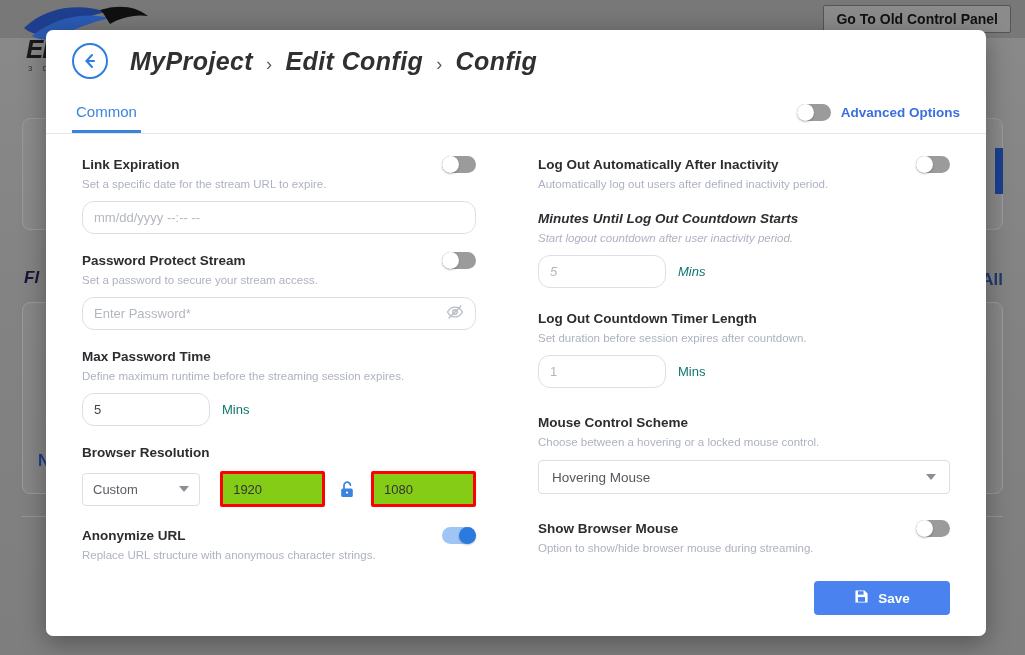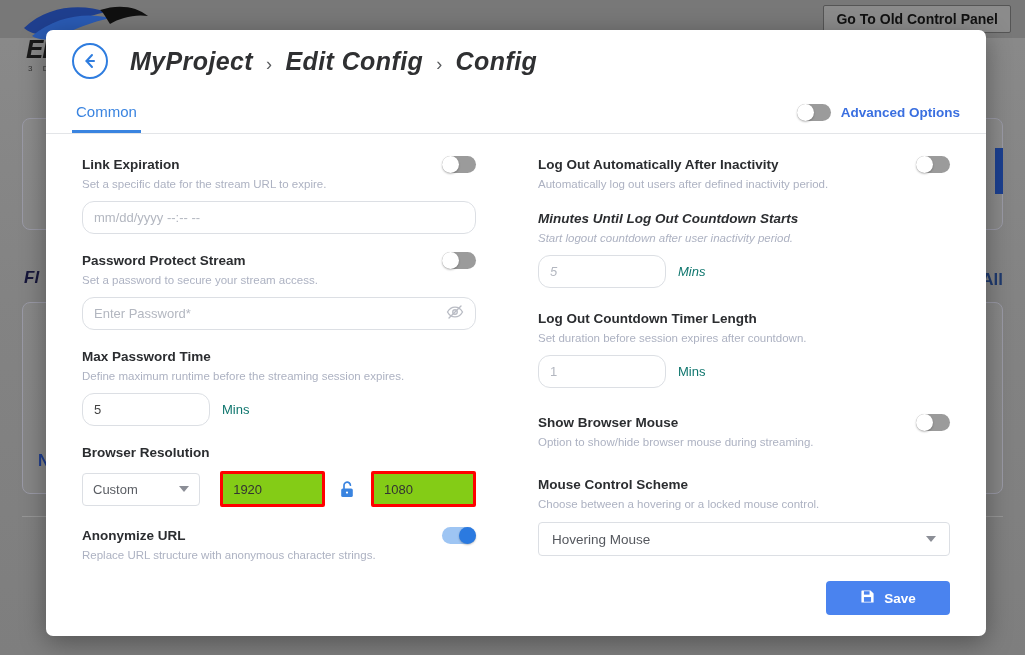--- a/index.html
+++ b/index.html
@@ -317,21 +317,21 @@
     justify-content: flex-end;
     padding: 0 36px;
     box-sizing: border-box;
   }
   #save-button {
     background: #4a83ef;
     color: #fff;
     border: none;
     border-radius: 4px;
     height: 34px;
-    width: 124px;
+    width: 136px;
     display: flex;
     align-items: center;
     justify-content: center;
     gap: 9px;
     font-size: 13.5px;
     font-weight: bold;
     cursor: pointer;
     font-family: "Liberation Sans", sans-serif;
   }
 </style>
@@ -509,37 +509,37 @@
         <div class="field-desc">Set duration before session expires after countdown.</div>
         <div class="row-inline">
           <div class="input short">
             <span class="placeholder">1</span>
           </div>
           <span class="unit">Mins</span>
         </div>
       </div>
 
       <div class="field" style="margin-top:26px;">
-        <div class="field-headrow">
-          <div>
-            <div class="field-label">Show Browser Mouse</div>
-            <div class="field-desc">Option to show/hide browser mouse during streaming.</div>
-          </div>
-          <div class="toggle">
-            <div class="knob"></div>
-          </div>
-        </div>
-      </div>
-
-      <div class="field" style="margin-top:26px;">
         <div class="field-label">Mouse Control Scheme</div>
         <div class="field-desc">Choose between a hovering or a locked mouse control.</div>
         <div class="select-control">
           <span>Hovering Mouse</span>
           <span class="caret"></span>
+        </div>
+      </div>
+
+      <div class="field" style="margin-top:26px;">
+        <div class="field-headrow">
+          <div>
+            <div class="field-label">Show Browser Mouse</div>
+            <div class="field-desc">Option to show/hide browser mouse during streaming.</div>
+          </div>
+          <div class="toggle">
+            <div class="knob"></div>
+          </div>
         </div>
       </div>
 
     </div>
   </div>
 
   <div id="modal-footer">
     <button id="save-button">
       <span>
         <svg width="15" height="15" viewBox="0 0 16 16" fill="#ffffff">

